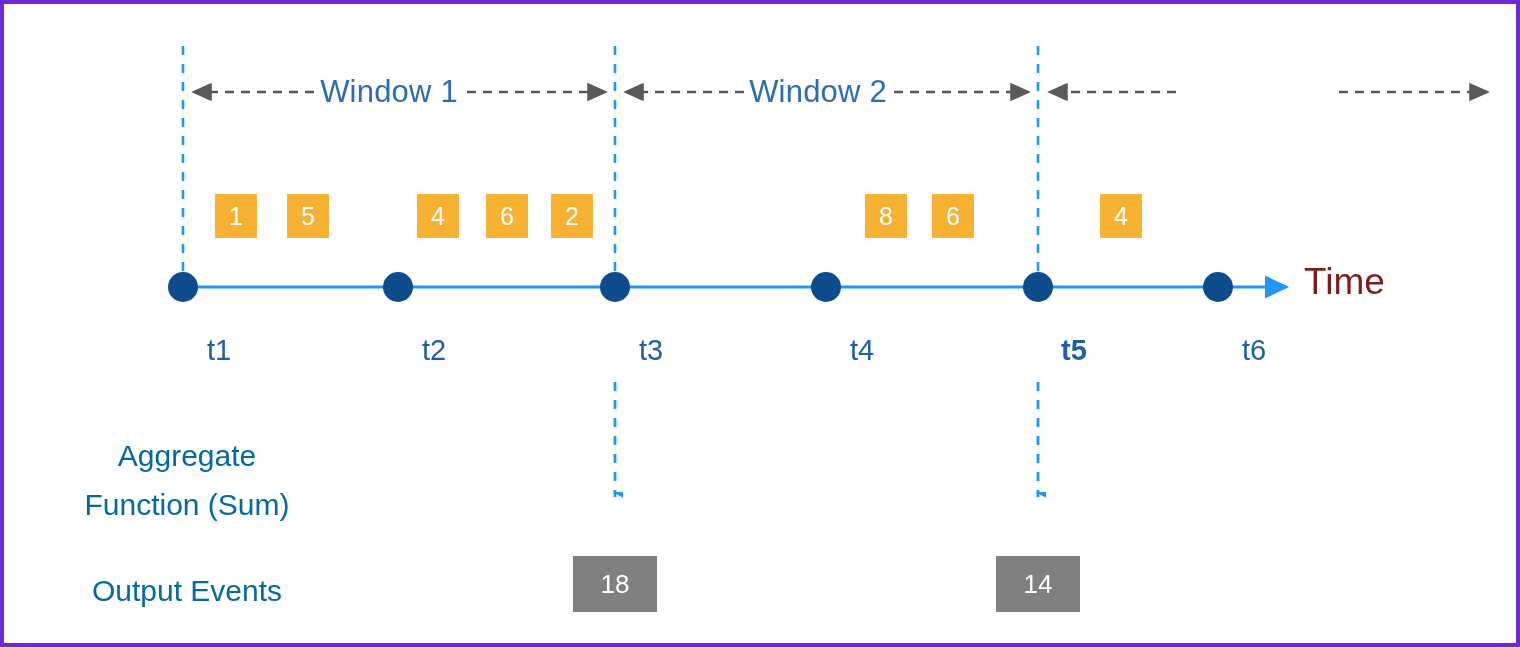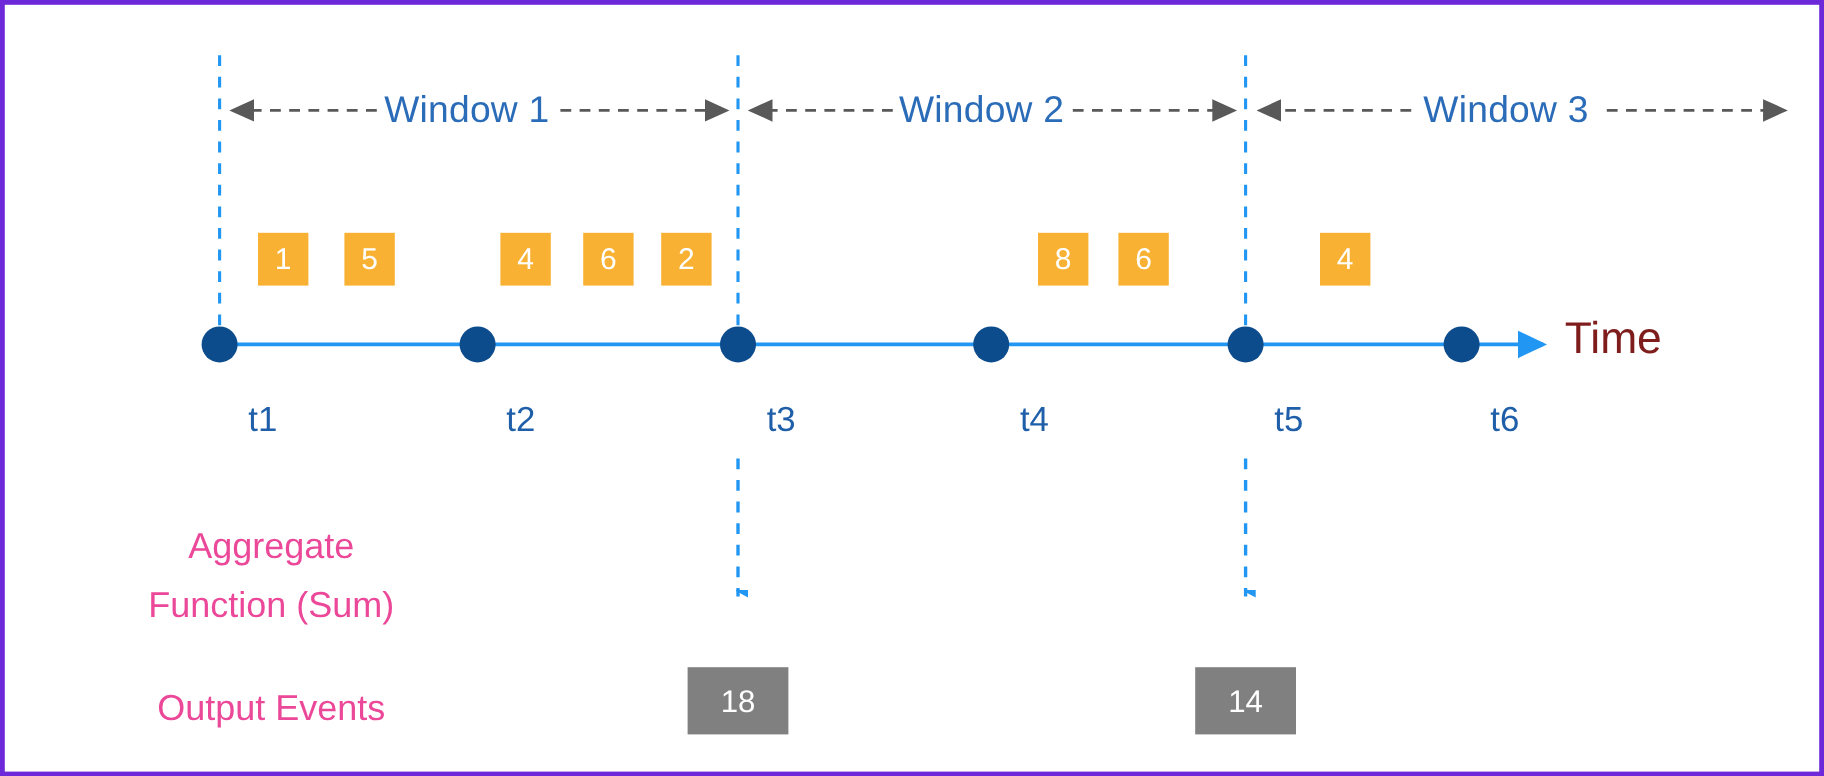--- a/index.html
+++ b/index.html
@@ -48,28 +48,27 @@
   }
   .axis-title {
     position: absolute;
     color: #7f1d1d;
     font-size: 37px;
     font-weight: 300;
     white-space: nowrap;
   }
   .side-label {
     position: absolute;
-    color: #ec4899;
+    color: #0369a1;
     font-size: 30px;
     font-weight: 300;
     line-height: 1.62;
     white-space: pre-line;
     text-align: center;
     transform: translateX(-50%);
-    margin-left: 39px;
   }
 
   
   .event-box {
     position: absolute;
     width: 42px;
     height: 44px;
     background: #F8B133;
     color: #FFFFFF;
     font-size: 25px;
@@ -144,36 +143,35 @@
     </g>
 
     <g>
       <line x1="611" y1="378" x2="611" y2="493" stroke="#2196F3" stroke-width="2.8" stroke-dasharray="9 9" marker-end="url(#arrowBlueDown)"></line>
       <line x1="1034" y1="378" x2="1034" y2="493" stroke="#2196F3" stroke-width="2.8" stroke-dasharray="9 9" marker-end="url(#arrowBlueDown)"></line>
     </g>
   </svg>
 
   <div class="win-label" style="left:385px; top:70px;">Window 1</div>
   <div class="win-label" style="left:814px; top:70px;">Window 2</div>
-  <div class="win-label" style="left:1251px; top:70px;">Window 3</div>
 
   <div class="event-box" style="left:232px; top:190px;">1</div>
   <div class="event-box" style="left:304px; top:190px;">5</div>
   <div class="event-box" style="left:434px; top:190px;">4</div>
   <div class="event-box" style="left:503px; top:190px;">6</div>
   <div class="event-box" style="left:568px; top:190px;">2</div>
   <div class="event-box" style="left:882px; top:190px;">8</div>
   <div class="event-box" style="left:949px; top:190px;">6</div>
   <div class="event-box" style="left:1117px; top:190px;">4</div>
 
   <div class="tick-label" style="left:179px; top:330px;">t1</div>
   <div class="tick-label" style="left:394px; top:330px;">t2</div>
   <div class="tick-label" style="left:611px; top:330px;">t3</div>
   <div class="tick-label" style="left:822px; top:330px;">t4</div>
-  <div class="tick-label" style="left:1034px; top:330px;">t5</div>
+  <div class="tick-label" style="left:1034px; top:330px;font-weight:bold;">t5</div>
   <div class="tick-label" style="left:1214px; top:330px;">t6</div>
 
   <div class="axis-title" style="left:1300px; top:257px;">Time</div>
 
   <div class="side-label" style="left:183px; top:428px;">Aggregate
 Function (Sum)</div>
   <div class="side-label" style="left:183px; top:563px;">Output Events</div>
 
   <div class="output-box" style="left:611px; top:552px;">18</div>
   <div class="output-box" style="left:1034px; top:552px;">14</div>

